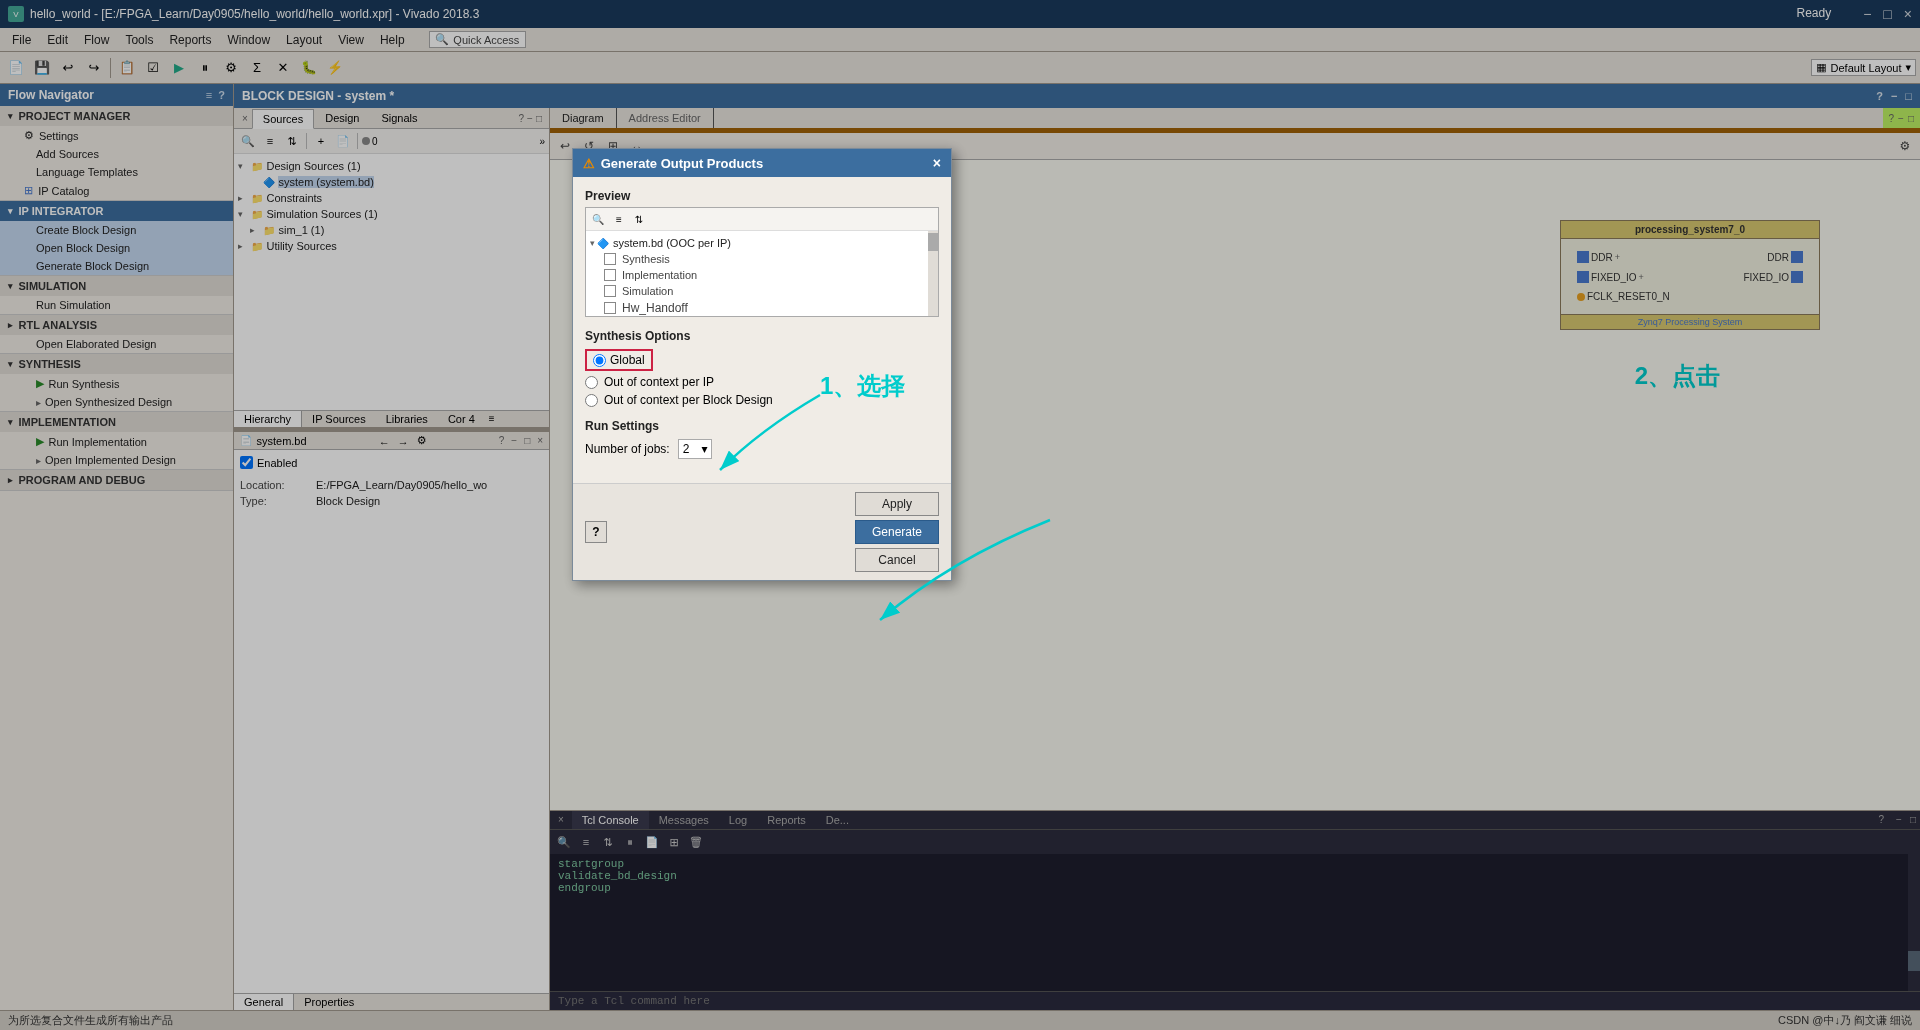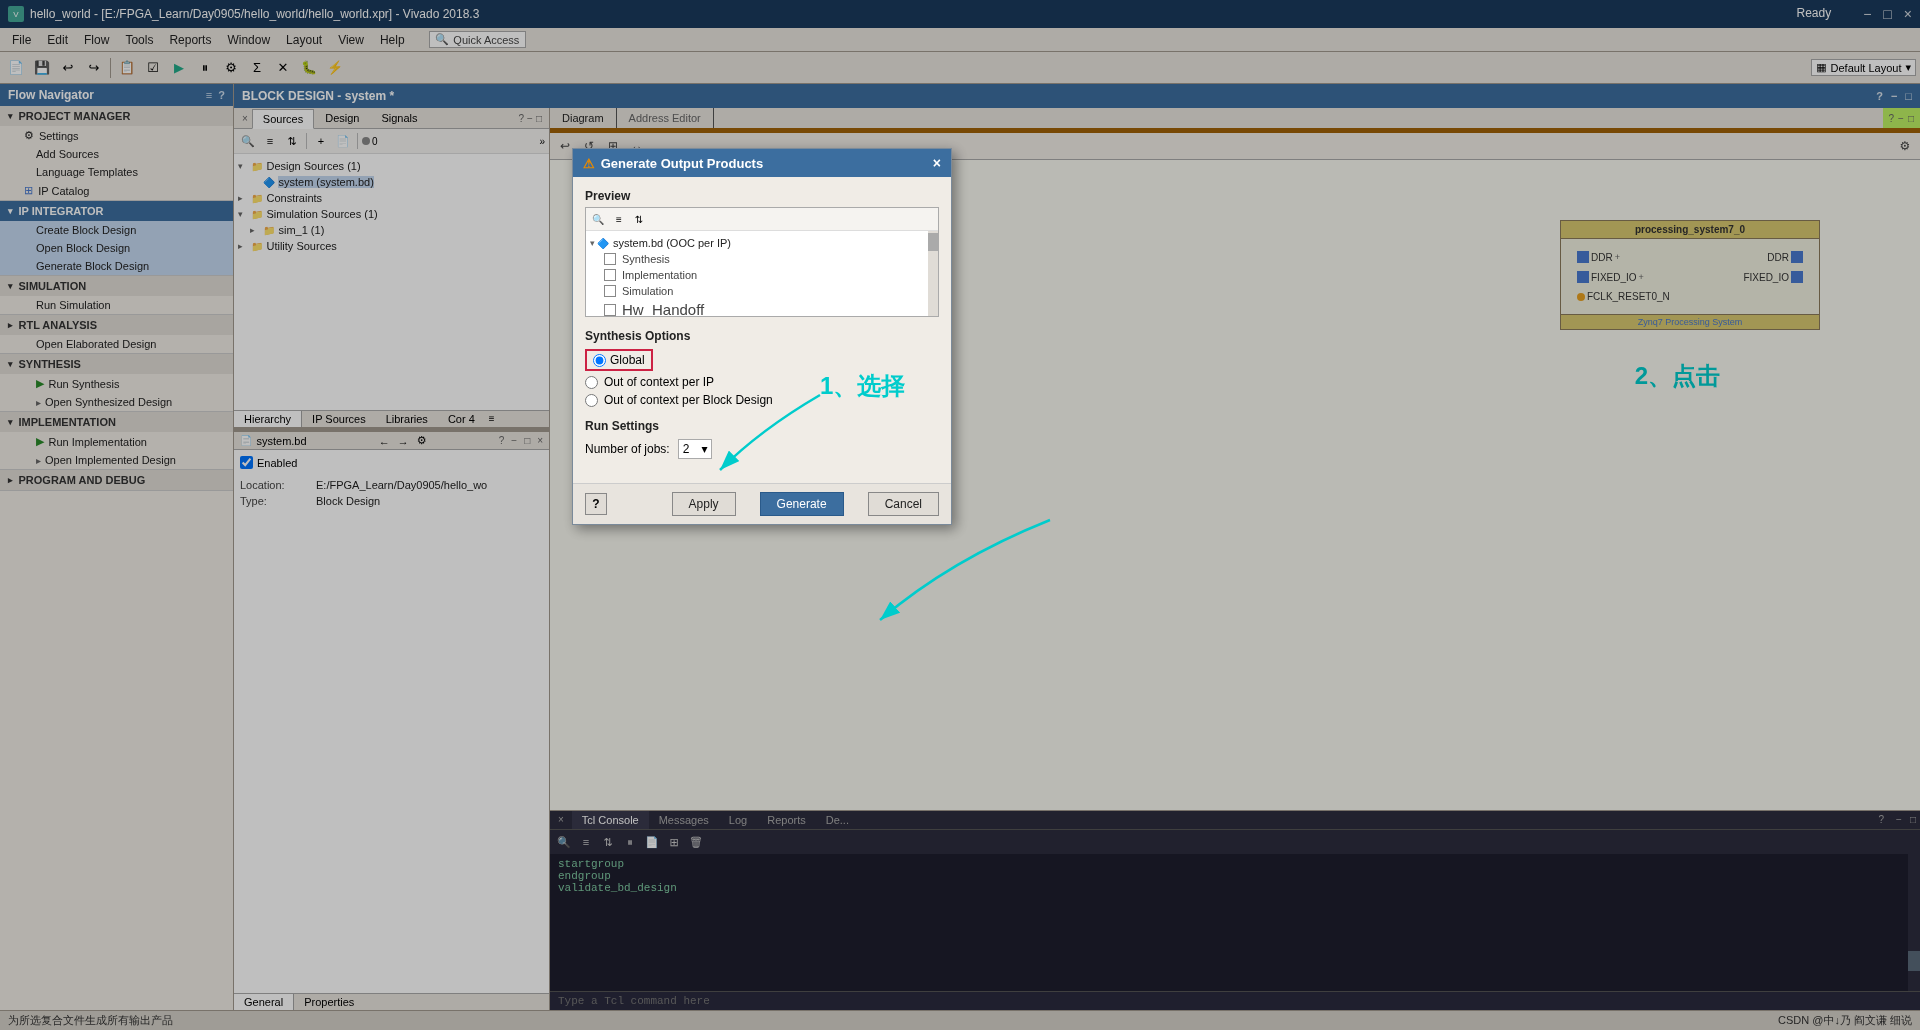--- a/index.html
+++ b/index.html
@@ -117,21 +117,21 @@
 
     
     .run-settings { margin-bottom: 12px; }
     .run-label { font-weight: bold; margin-bottom: 6px; color: #222; }
     .jobs-row { display: flex; align-items: center; gap: 8px; font-size: 12px; }
     .jobs-select { border: 1px solid #aaa; background: white; padding: 2px 4px; font-size: 12px; display: flex; align-items: center; gap: 4px; cursor: pointer; }
 
     
     .modal-footer { padding: 8px 12px; display: flex; align-items: center; justify-content: space-between; border-top: 1px solid #ccc; background: #e8e4de; }
     .modal-footer-left { display: flex; align-items: center; }
-    .modal-footer-right { display: flex; gap: 24px; }
+    .modal-footer-right { display: flex; gap: 4px; flex-direction: column; }
     .btn { padding: 4px 16px; border: 1px solid #888; background: #e0dcd6; cursor: pointer; font-size: 12px; color: #222; }
     .btn-primary { background: #3c6e9f; color: white; border-color: #2a5a8a; }
     .btn-help { width: 22px; height: 22px; border: 1px solid #888; background: #e0dcd6; cursor: pointer; font-size: 12px; display: flex; align-items: center; justify-content: center; font-weight: bold; }
 
     
     .diagram-right { flex: 1; position: relative; display: flex; flex-direction: column; }
     .diagram-right-toolbar { display: flex; align-items: center; padding: 2px 4px; background: #f0ece6; border-bottom: 1px solid #aaa; gap: 2px; justify-content: space-between; }
     .dr-tb-btn { width: 22px; height: 22px; display: flex; align-items: center; justify-content: center; cursor: pointer; font-size: 11px; }
     .diagram-canvas-area { flex: 1; background: white; position: relative; overflow: hidden; }
 
@@ -507,22 +507,22 @@
             <span class="con-tb-btn">🔍</span>
             <span class="con-tb-btn">≡</span>
             <span class="con-tb-btn">⇅</span>
             <span class="con-tb-btn">⏸</span>
             <span class="con-tb-btn">📄</span>
             <span class="con-tb-btn">⊞</span>
             <span class="con-tb-btn">🗑</span>
           </div>
           <div class="console-body" style="position:relative;">
             <div>startgroup</div>
+            <div>validate_bd_design</div>
             <div>endgroup</div>
-            <div>validate_bd_design</div>
 
             <div style="position:absolute; right:0; top:0; bottom:0; width:12px; background:#2d2d3e;">
               <div style="width:12px; height:20px; background:#5a6a7a; position:absolute; bottom:20px;"></div>
             </div>
           </div>
           <div class="console-input">
             <input type="text" placeholder="Type a Tcl command here" style="flex: 1 1 0%; background: transparent; border: none; outline: none; color: rgb(204, 204, 204); font-family: &quot;Courier New&quot;, monospace; font-size: 11px;">
           </div>
         </div>
       </div>
@@ -568,21 +568,21 @@
           <div class="preview-item indent1">
             <div class="checkbox" style="width:12px; height:12px; border: 1px solid #888; display:inline-block; background: white; margin-right:3px;"></div>
             <span style="font-size:11px; color:#444;">Implementation</span>
           </div>
           <div class="preview-item indent1">
             <div class="checkbox" style="width:12px; height:12px; border: 1px solid #888; display:inline-block; background: white; margin-right:3px;"></div>
             <span style="font-size:11px; color:#444;">Simulation</span>
           </div>
           <div class="preview-item indent1">
             <div class="checkbox" style="width:12px; height:12px; border: 1px solid #888; display:inline-block; background: white; margin-right:3px;"></div>
-            <span style="font-size:15px; color:#444;">Hw_Handoff</span>
+            <span style="font-size:12px; color:#444;">Hw_Handoff</span>
           </div>
 
           <div style="position:absolute; right:0; top:0; bottom:0; width:10px; background:#e0dcd6;">
             <div style="width:10px; height:18px; background:#aaa; position:absolute; top:2px;"></div>
           </div>
         </div>
       </div>
     </div>
 
     <div class="synth-options">

